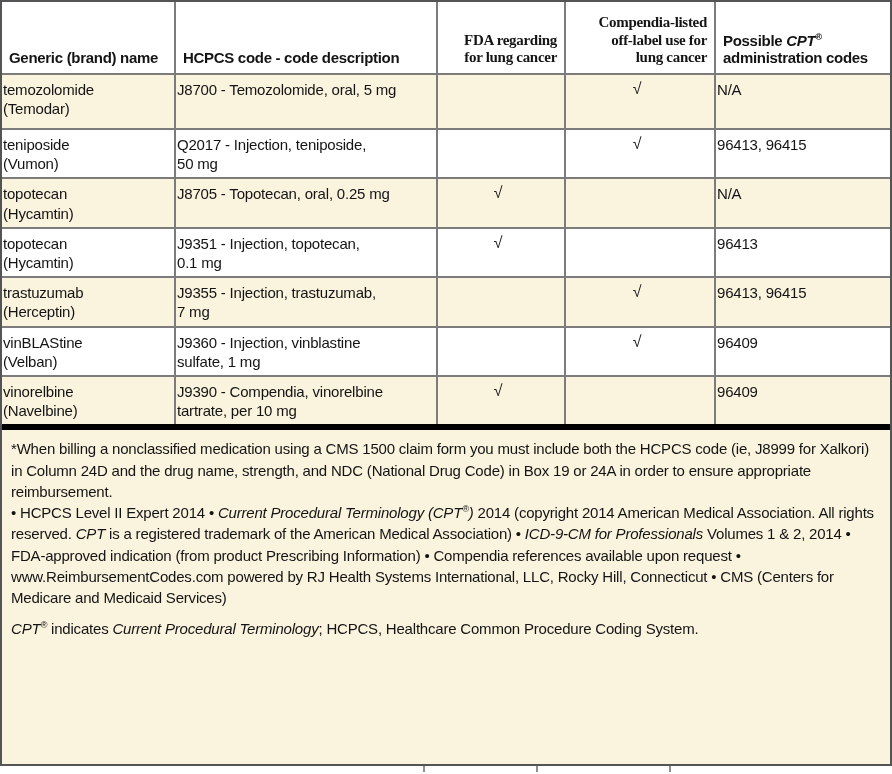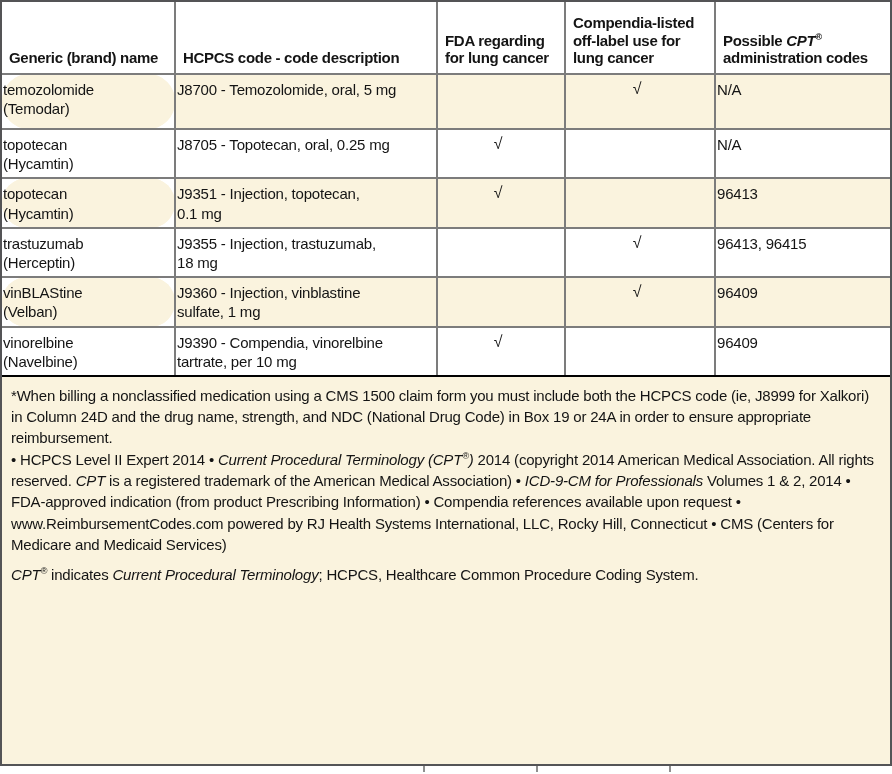--- a/index.html
+++ b/index.html
@@ -26,58 +26,58 @@
     width: 100%;
     border-collapse: collapse;
     table-layout: fixed;
     background: #ffffff;
   }
   col.c1 { width: 173px; }
   col.c2 { width: 262px; }
   col.c3 { width: 128px; }
   col.c4 { width: 150px; }
   th, td { border: 2px solid #7c7c7c; }
-  th:first-child, td:first-child { border-left: none; border-radius: 27px; }
+  th:first-child, td:first-child { border-left: none; }
   th:last-child, td:last-child { border-right: none; margin-top: 47px; }
   thead th { border-top: none; }
   tbody tr:last-child td { border-bottom: none; }
 
   thead th {
     background: #ffffff;
     height: 72px;
     box-sizing: border-box;
     vertical-align: bottom;
     text-align: left;
     padding: 5px 7px 7px 7px;
     font-size: 15px;
     font-weight: 700;
     letter-spacing: -0.3px;
     line-height: 1.15;
   }
-  thead th.center { text-align: left; }
+  thead th.center { text-align: right; font-family: Liberation Serif, serif; }
   thead th .hline { white-space: nowrap; }
 
   tbody td {
     background: inherit;
     vertical-align: top;
     padding: 5px 7px 4px 1px;
     font-size: 15px;
     line-height: 1.28;
     letter-spacing: -0.2px;
     height: 48px;
     box-sizing: border-box;
   }
   tbody tr { background: #ffffff; }
   tbody tr:nth-child(odd) { background: #faf3de; }
   tbody tr:first-child td { height: 55px; }
   td.check { text-align: center; font-size: 16px; padding-top: 4px; }
 
   .notes {
     background: #faf3de;
-    border-top: 2px solid #000000;
+    border-top: 6px solid #000000;
     padding: 8px 10px 0 9px;
     font-size: 15px;
     line-height: 1.42;
     letter-spacing: -0.2px;
   }
   .notes p { margin: 0; }
   .notes .ref-heading { font-weight: 700; margin-top: 5px; }
   .notes .cpt-def { margin-top: 9px; }
   .note-label { font-weight: 700; font-style: italic; }
   sup { font-size: 0.62em; }
@@ -130,20 +130,33 @@
           <td>
               <div>J8700 - Temozolomide, oral, 5 mg</div>
               <div></div>
             </td>
           <td class="check"></td>
           <td class="check">√</td>
           <td>N/A</td>
         </tr>
         <tr>
           <td>
+              <div>teniposide</div>
+              <div>(Vumon)</div>
+            </td>
+          <td>
+              <div>Q2017 - Injection, teniposide,</div>
+              <div>50 mg</div>
+            </td>
+          <td class="check"></td>
+          <td class="check">√</td>
+          <td>96413, 96415</td>
+        </tr>
+        <tr>
+          <td>
               <div>topotecan</div>
               <div>(Hycamtin)</div>
             </td>
           <td>
               <div>J8705 - Topotecan, oral, 0.25 mg</div>
               <div></div>
             </td>
           <td class="check">√</td>
           <td class="check"></td>
           <td>N/A</td>
@@ -161,21 +174,21 @@
           <td class="check"></td>
           <td>96413</td>
         </tr>
         <tr>
           <td>
               <div>trastuzumab</div>
               <div>(Herceptin)</div>
             </td>
           <td>
               <div>J9355 - Injection, trastuzumab,</div>
-              <div>18 mg</div>
+              <div>7 mg</div>
             </td>
           <td class="check"></td>
           <td class="check">√</td>
           <td>96413, 96415</td>
         </tr>
         <tr>
           <td>
               <div>vinBLAStine</div>
               <div>(Velban)</div>
             </td>

